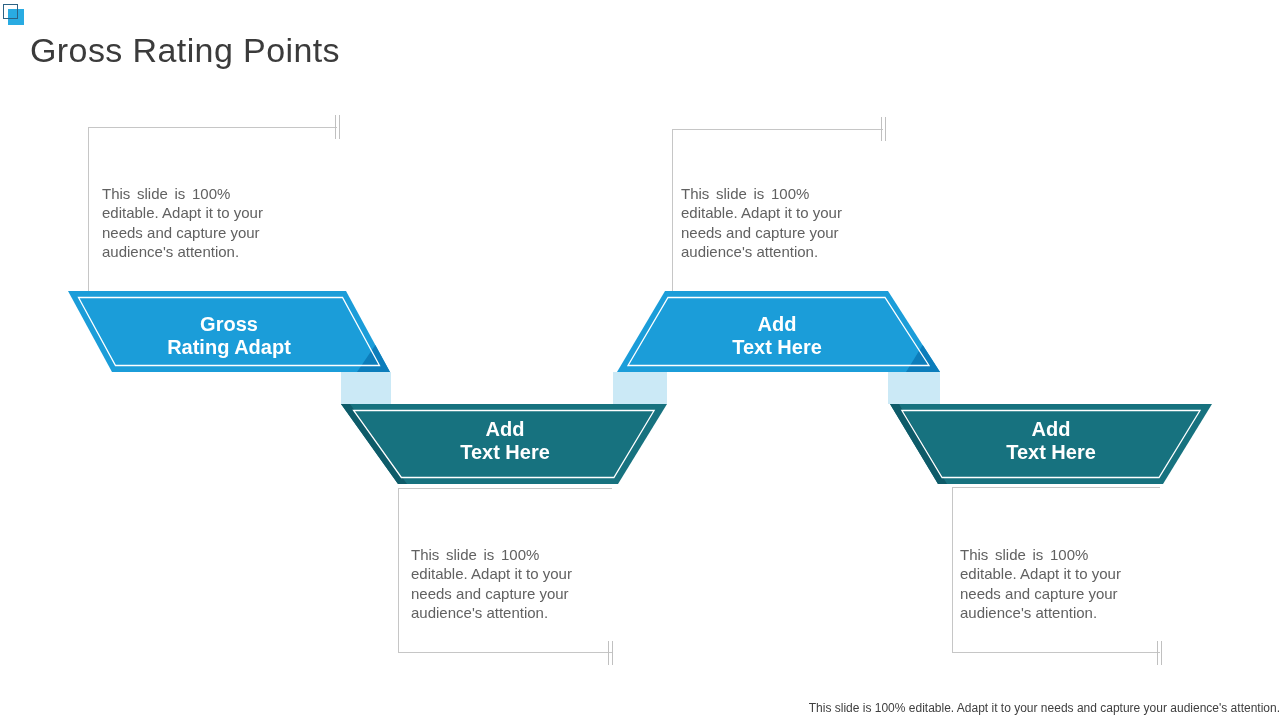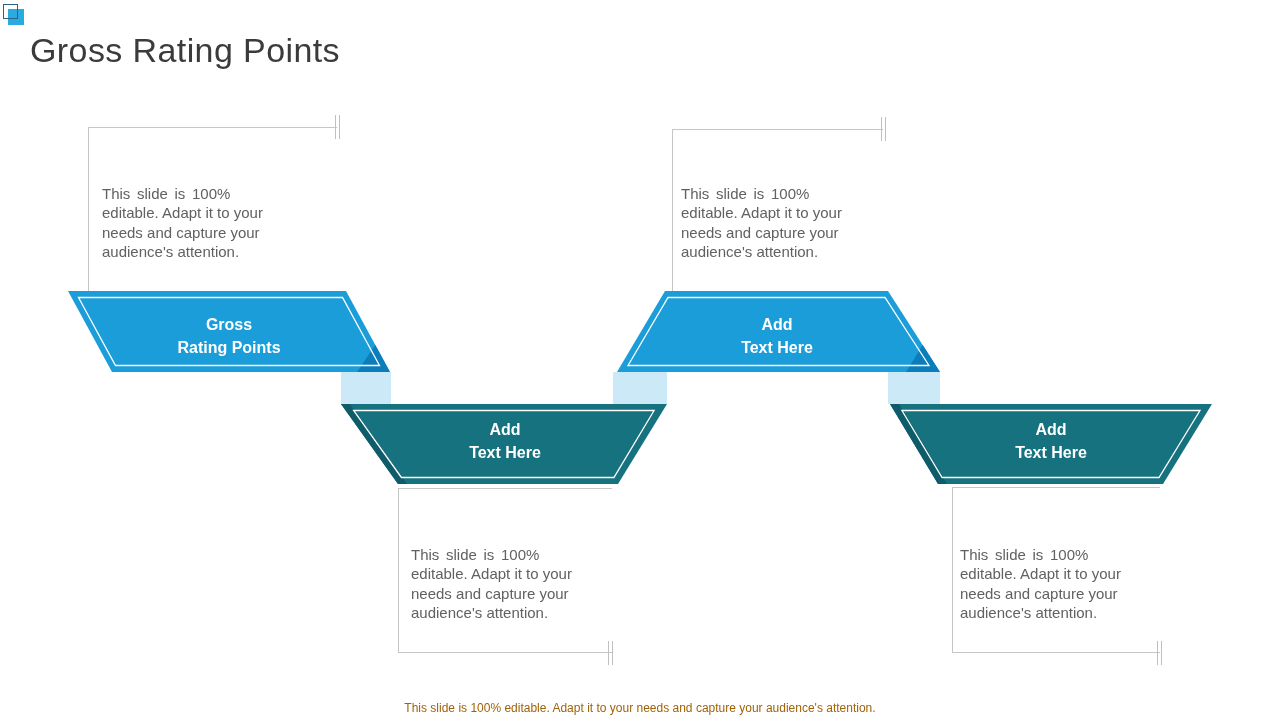--- a/index.html
+++ b/index.html
@@ -36,30 +36,30 @@
     position: absolute; width: 184px;
     font-size: 15px; line-height: 19.4px; color: #616161; z-index: 3;
   }
   .callout-text .cl:first-child { word-spacing: 2.5px; margin-top: 12px; }
   .ct-1 { left: 102px; top: 172px; }
   .ct-2 { left: 681px; top: 172px; }
   .ct-3 { left: 411px; top: 533px; }
   .ct-4 { left: 960px; top: 533px; }
   .banner-label {
     position: absolute; width: 240px; text-align: center;
-    font-size: 16px; font-weight: 700; line-height: 23px;
+    font-size: 20px; font-weight: 700; line-height: 23px;
     color: #ffffff; z-index: 4; cursor: default;
   }
   .bl-1 { left: 109px; top: 313px; }
   .bl-2 { left: 657px; top: 313px; }
   .bl-3 { left: 385px; top: 418px; }
   .bl-4 { left: 931px; top: 418px; }
   .footer-note {
     position: absolute; left: 0; top: 701px; width: 1280px;
-    text-align: center; font-size: 12px; color: #a16207; z-index: 3;
+    text-align: right; font-size: 12px; color: #404040; z-index: 3;
   }
 </style>
 </head>
 <body>
 
 <div class="slide">
 
   <div class="logo-fill"></div>
   <div class="logo-outline"></div>
 
@@ -105,21 +105,21 @@
 
     <g>
       <polygon points="890,404 1212,404 1163,484 938,484" fill="#17727f"></polygon>
       <polygon points="890,404 899,404 947,484 938,484" fill="#0e5b69"></polygon>
       <polygon points="901.9,410.5 1200,410.5 1159,477.5 942.1,477.5" fill="none" stroke="#ffffff" stroke-width="1.3"></polygon>
     </g>
   </svg>
 
   <div class="banner-label bl-1">
     <div>Gross</div>
-    <div>Rating Points</div>
+    <div>Rating Adapt</div>
   </div>
   <div class="banner-label bl-2">
     <div>Add</div>
     <div>Text Here</div>
   </div>
   <div class="banner-label bl-3">
     <div>Add</div>
     <div>Text Here</div>
   </div>
   <div class="banner-label bl-4">

